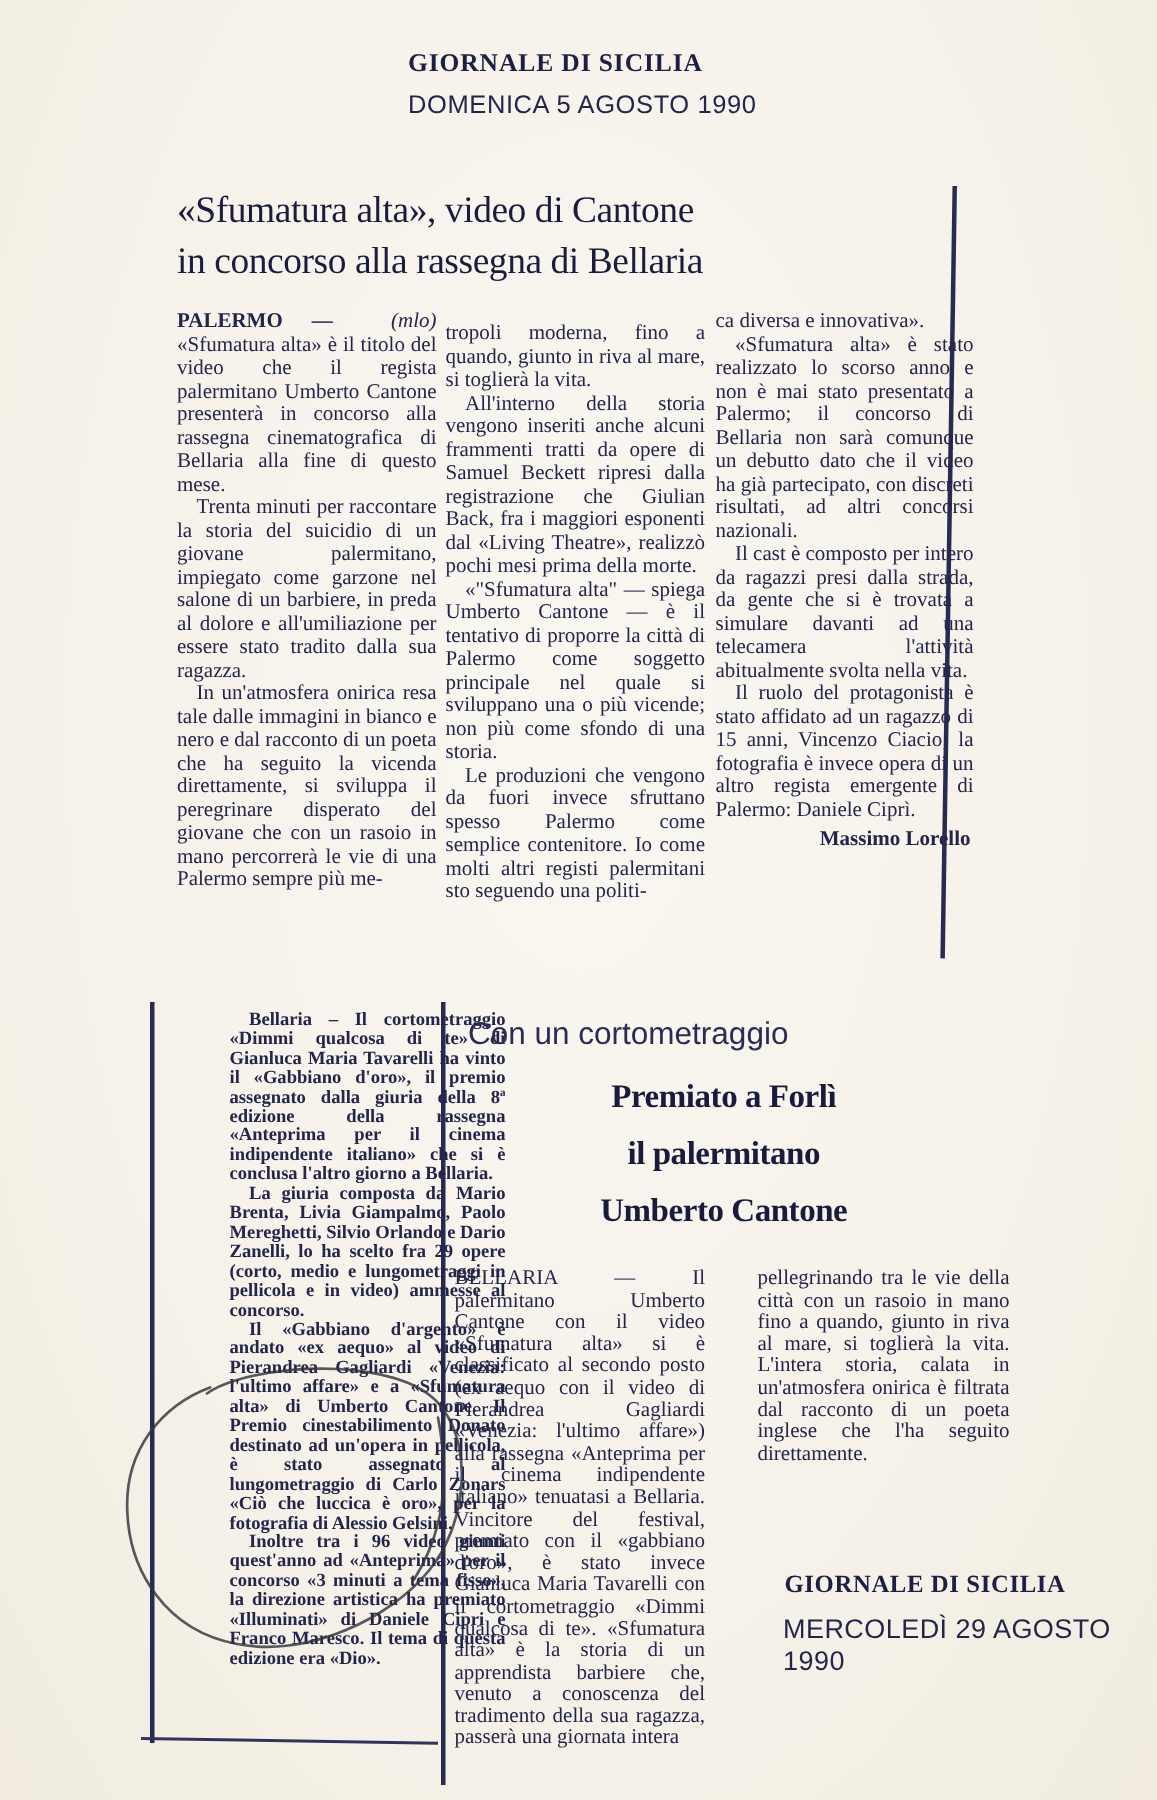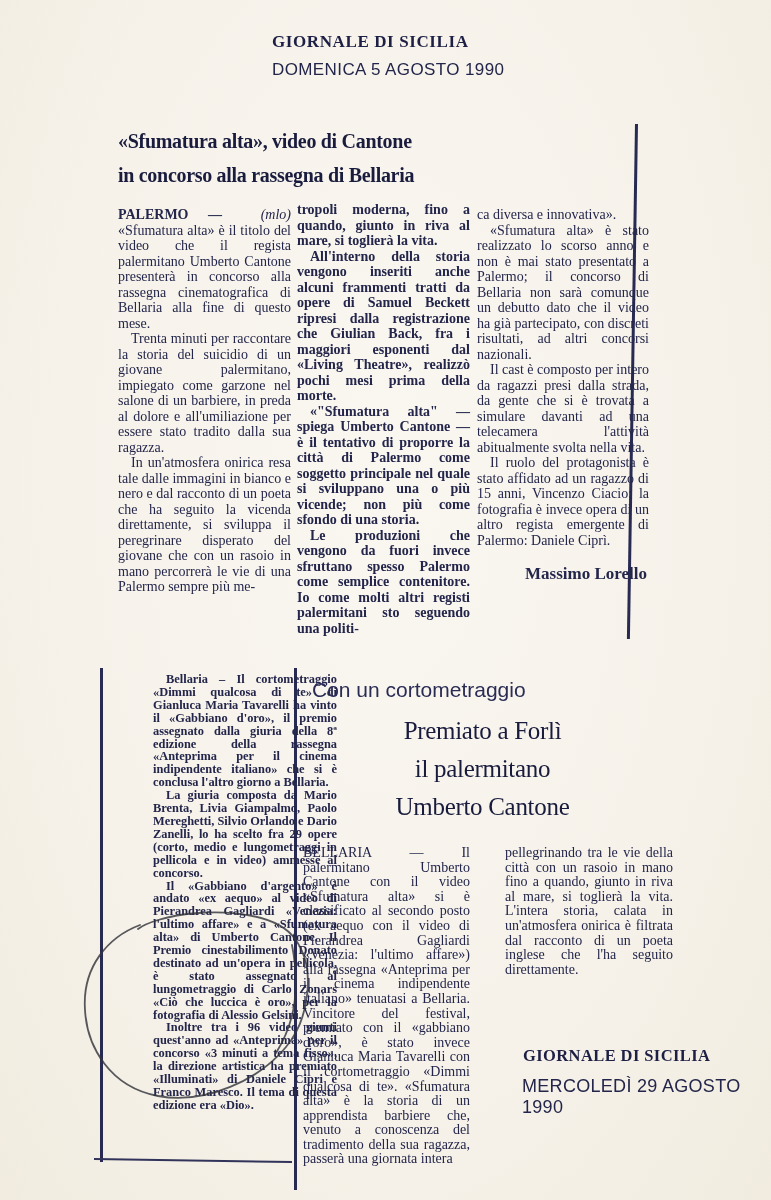--- a/index.html
+++ b/index.html
@@ -10,37 +10,37 @@
     color:#23254a;
     font-family:"Liberation Serif", serif;
   }
   .abs { position:absolute; }
 
   
   .masthead-title { font-weight:bold; font-size:17px; letter-spacing:0.6px; color:#1d1f44; }
   .masthead-date  { font-family:"Liberation Sans", sans-serif; font-size:17px; letter-spacing:0.4px; color:#23254a; }
 
   
-  .a1-headline { font-size:20px; line-height:34px; font-weight:bold; letter-spacing:-0.3px; color:#1a1c3e; }
+  .a1-headline { font-size:25px; line-height:34px; font-weight:normal; letter-spacing:-0.3px; color:#1a1c3e; }
   .bodycol { font-size:14px; line-height:15.5px; text-align:justify; }
   .bodycol p { margin:0; }
   .ind { text-indent:13px; }
   .vrule { background:#282a52; width:3px; }
   .hrule { background:#31335a; height:2px; }
-  .byline { font-weight:bold; font-size:17px; text-align:right; margin-top:18px; padding-right:2px; }
+  .byline { font-weight:bold; font-size:14px; text-align:right; margin-top:4px; padding-right:2px; }
   .it { font-style:italic; }
   .dl { font-weight:bold; }
 
   
   .a2col { font-size:12.4px; line-height:12.9px; font-weight:bold; text-align:justify; color:#23254a;margin-left:45px; }
   .a2col p { margin:0; text-indent:13px; }
 
   
   .a3-kicker { font-family:"Liberation Sans", sans-serif; font-size:21px; color:#2a2c55; }
-  .a3-headline { font-size:25px; line-height:38px; font-weight:normal; text-align:center; color:#191b3d; letter-spacing:-0.3px; }
+  .a3-headline { font-size:22px; line-height:38px; font-weight:bold; text-align:center; color:#191b3d; letter-spacing:-0.3px; }
   .a3col { font-size:14px; line-height:14.6px; text-align:justify; }
   .a3col p { margin:0; }
   .credit-title { font-weight:bold; font-size:16.5px; letter-spacing:0.4px; color:#1d1f44; }
   .credit-date { font-family:"Liberation Sans", sans-serif; font-size:18px; letter-spacing:0.3px; color:#23254a; }
 
   svg.pen { position:absolute; pointer-events:none; }
 </style>
 </head>
 <body>
 
@@ -55,21 +55,21 @@
   </div>
 
   <div class="abs vrule" style="left:635px; top:124px; height:515px; transform:rotate(0.9deg); transform-origin:top center;"></div>
 
   <div class="abs bodycol" style="left:118px; top:207px; width:173px;">
     <p><span class="dl">PALERMO —</span>&nbsp;&nbsp;<span class="it">(mlo)</span> <span>«Sfumatura alta» è il titolo del video che il regista palermitano Umberto Cantone presenterà in concorso alla rassegna cinematografica di Bellaria alla fine di questo mese.</span></p>
     <p class="ind">Trenta minuti per raccontare la storia del suicidio di un giovane palermitano, impiegato come garzone nel salone di un barbiere, in preda al dolore e all'umiliazione per essere stato tradito dalla sua ragazza.</p>
     <p class="ind">In un'atmosfera onirica resa tale dalle immagini in bianco e nero e dal racconto di un poeta che ha seguito la vicenda direttamente, si sviluppa il peregrinare disperato del giovane che con un rasoio in mano percorrerà le vie di una Palermo sempre più me-</p>
   </div>
 
-  <div class="abs bodycol" style="left:297px; top:202px; width:173px;font-weight:bold;">
+  <div class="abs bodycol" style="left:297px; top:215px; width:173px;">
     <p>tropoli moderna, fino a quando, giunto in riva al mare, si toglierà la vita.</p>
     <p class="ind">All'interno della storia vengono inseriti anche alcuni frammenti tratti da opere di Samuel Beckett ripresi dalla registrazione che Giulian Back, fra i maggiori esponenti dal «Living Theatre», realizzò pochi mesi prima della morte.</p>
     <p class="ind">«"Sfumatura alta" — spiega Umberto Cantone — è il tentativo di proporre la città di Palermo come soggetto principale nel quale si sviluppano una o più vicende; non più come sfondo di una storia.</p>
     <p class="ind">Le produzioni che vengono da fuori invece sfruttano spesso Palermo come semplice contenitore. Io come molti altri registi palermitani sto seguendo una politi-</p>
   </div>
 
   <div class="abs bodycol" style="left:477px; top:207px; width:172px;">
     <p>ca diversa e innovativa».</p>
     <p class="ind">«Sfumatura alta» è stato realizzato lo scorso anno e non è mai stato presentato a Palermo; il concorso di Bellaria non sarà comunque un debutto dato che il video ha già partecipato, con discreti risultati, ad altri concorsi nazionali.</p>
     <p class="ind">Il cast è composto per intero da ragazzi presi dalla strada, da gente che si è trovata a simulare davanti ad una telecamera l'attività abitualmente svolta nella vita.</p>

